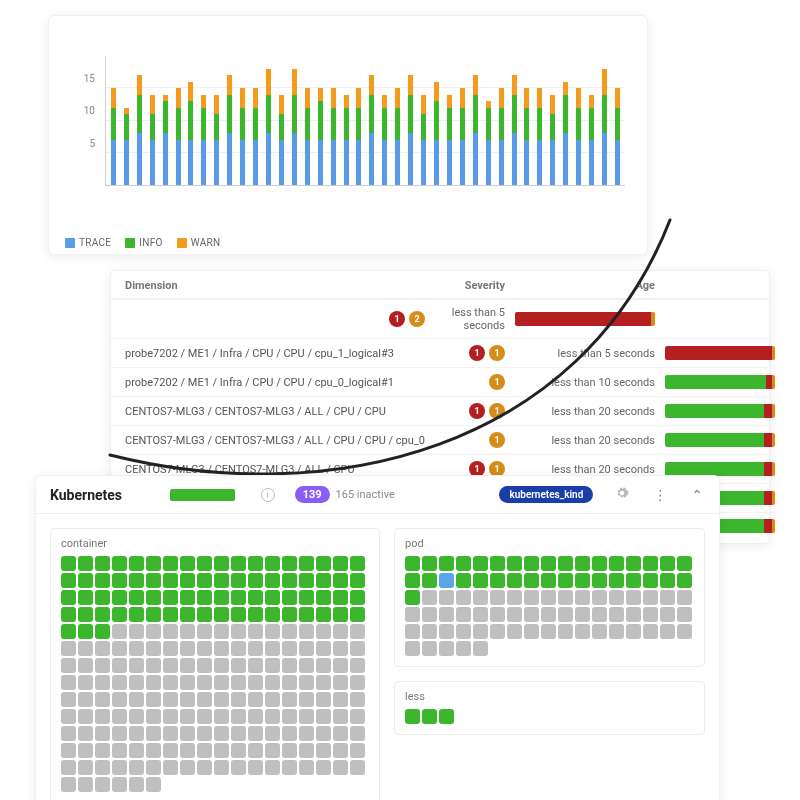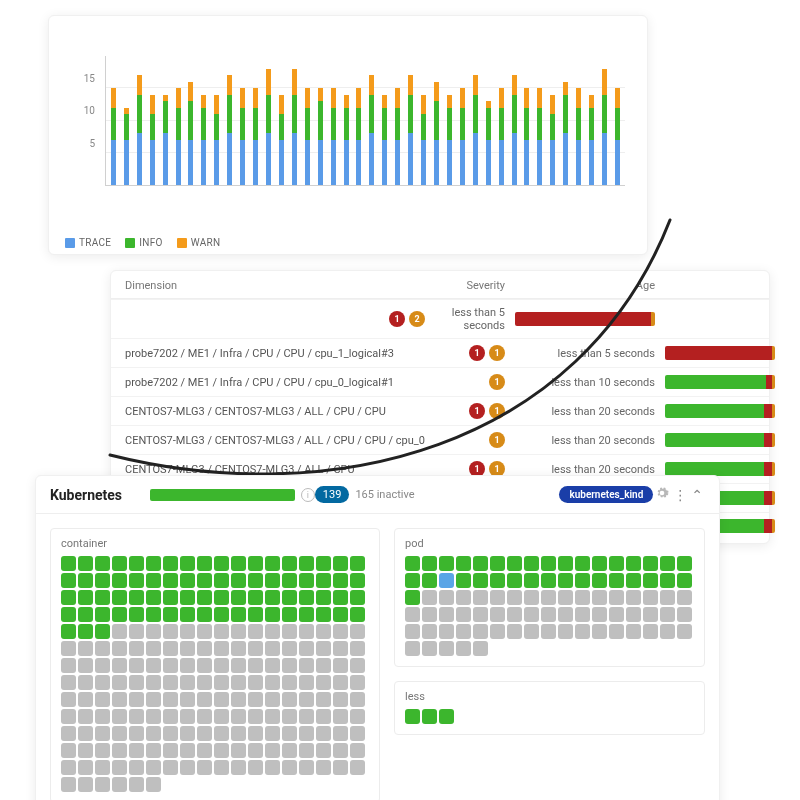--- a/index.html
+++ b/index.html
@@ -127,21 +127,21 @@
   .table-header, .table-row {
     display: grid;
     grid-template-columns: 300px 70px 140px 110px;
     align-items: center;
     padding: 6px 14px;
     font-size: 11px;
     color: #555;
     gap: 10px;
   }
   .table-header {
-    font-weight: 400;
+    font-weight: 700;
     color: #777;
     border-bottom: 1px solid #eee;
     padding-top: 8px;
   }
   .table-row {
     border-top: 1px solid #f2f2f2;
   }
   .dim {
     white-space: nowrap;
     overflow: hidden;
@@ -184,21 +184,21 @@
     left: 35px;
     top: 475px;
     width: 685px;
     z-index: 4;
     padding: 0 0 14px 0;
   }
   .k8s-header {
     display: flex;
     align-items: center;
     padding: 10px 14px;
-    gap: 0;
+    gap: 20px;
     border-bottom: 1px solid #eee;
   }
   .k8s-title {
     font-weight: 700;
     font-size: 14px;
     color: #222;
     width: 100px;
   }
   .health-bar {
     flex: 1;
@@ -211,26 +211,26 @@
     width: 14px; height: 14px;
     border: 1.4px solid #bbb;
     border-radius: 50%;
     color: #bbb;
     font-size: 9px;
     display: flex;
     align-items: center;
     justify-content: center;
   }
   .active-count {
-    background: #0369a1;
+    background: #8b5cf6;
     color: #fff;
     border-radius: 10px;
     padding: 2px 8px;
     font-size: 11px;
-    font-weight: 400;
+    font-weight: 700;
   }
   .inactive {
     font-size: 11px;
     color: #888;
   }
   .chip {
     background: #1a3ea8;
     color: #fff;
     border-radius: 10px;
     padding: 3px 10px;

